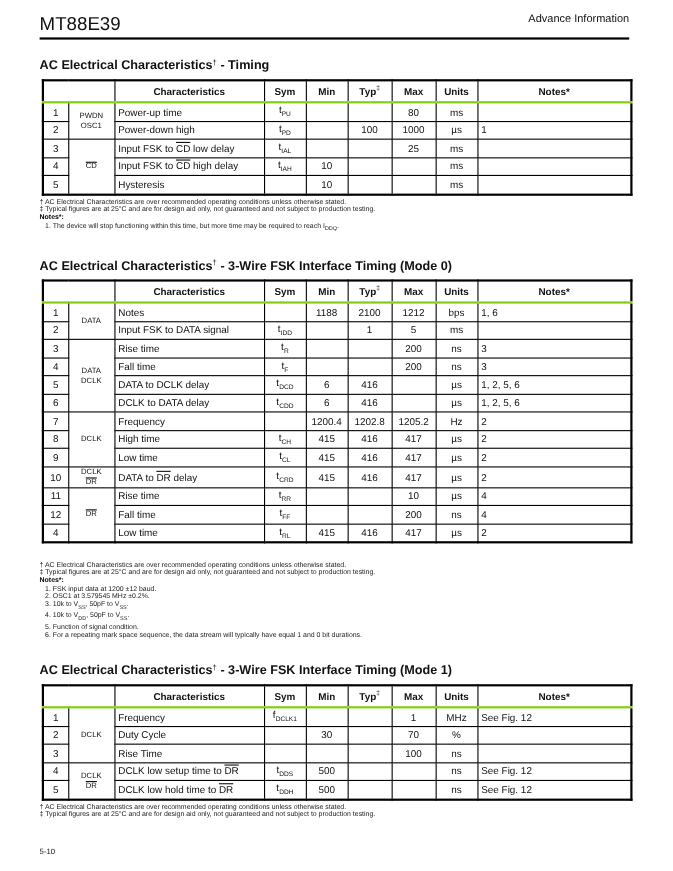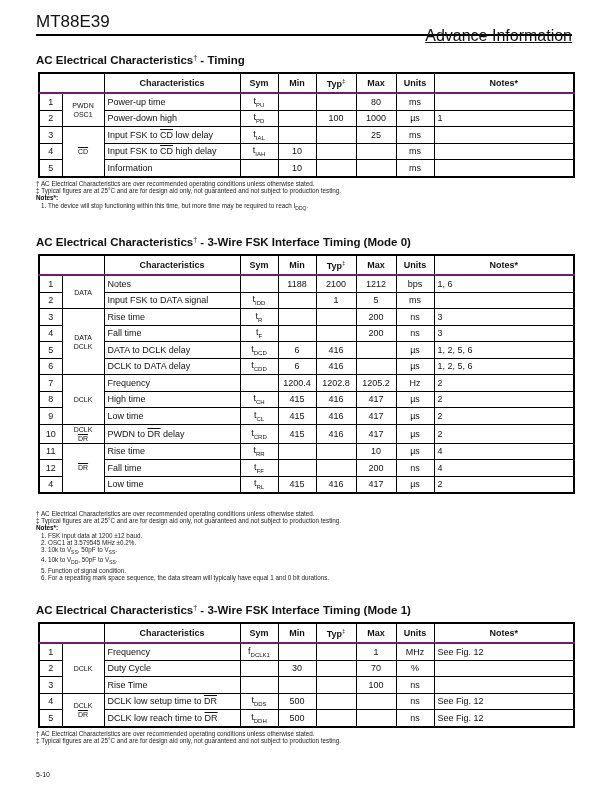--- a/index.html
+++ b/index.html
@@ -2,29 +2,29 @@
 <html><head>
 <meta charset="utf-8">
 <style>
   html, body { margin: 0; padding: 0; background: #ffffff; }
   body {
     width: 612px; height: 792px; position: relative; overflow: hidden;
     font-family: "Liberation Sans", sans-serif; color: #111;
   }
   .header { position: absolute; left: 36px; top: 12px; width: 536px; height: 22px; border-bottom: 2px solid #000; }
   .doc-title { position: absolute; left: 0; top: 0; font-size: 17px; font-weight: normal; }
-  .doc-status { position: absolute; right: 0; top: 15px; font-size: 16px; text-decoration: underline; }
+  .doc-status { position: absolute; right: 0; top: 0; font-size: 10px; }
   .sec-title { position: absolute; left: 36px; font-size: 11.5px; font-weight: bold; white-space: nowrap; }
   .sec-title sup { font-size: 7px; font-weight: normal; vertical-align: 4px; }
   table.spec {
     position: absolute; left: 38px; border-collapse: collapse; border: 2px solid #000;
     font-size: 9px; table-layout: fixed;
   }
   table.spec td, table.spec th { border: 1px solid #000; padding: 0 3px; height: 15.5px; overflow: hidden; white-space: nowrap; }
-  table.spec th { font-weight: bold; text-align: center; font-size: 9px; height: 18px; border-bottom: 2px solid #701a75; }
+  table.spec th { font-weight: bold; text-align: center; font-size: 9px; height: 18px; border-bottom: 2px solid #84cc16; }
   table.spec th sup { font-size: 6px; font-weight: normal; }
   .c { text-align: center; }
   .l { text-align: left; }
   .grp { font-size: 7px; text-align: center; line-height: 9px; }
   .ov { text-decoration: overline; }
   .sym sub { font-size: 6px; }
   .sym { text-align: center; }
   .foot { position: absolute; left: 36px; font-size: 6.3px; line-height: 7.2px; color: #222; white-space: nowrap; }
   .foot .b { font-weight: bold; color: #000; }
   .foot .ind { padding-left: 5px; }
@@ -111,21 +111,21 @@
         <td class="l"><span>Input FSK to </span><span class="ov">CD</span><span> high delay</span></td>
         <td class="sym"><span>t</span><sub>IAH</sub></td>
         <td class="c">10</td>
         <td class="c"></td>
         <td class="c"></td>
         <td class="c">ms</td>
         <td class="l"></td>
       </tr>
       <tr>
         <td class="c">5</td>
-        <td class="l">Information</td>
+        <td class="l">Hysteresis</td>
         <td class="sym"><span></span><sub></sub></td>
         <td class="c">10</td>
         <td class="c"></td>
         <td class="c"></td>
         <td class="c">ms</td>
         <td class="l"></td>
       </tr>
     </tbody>
 </table>
 
@@ -264,21 +264,21 @@
         <td class="c">417</td>
         <td class="c">µs</td>
         <td class="l">2</td>
       </tr>
       <tr class="tall">
         <td class="c">10</td>
         <td class="grp" rowspan="1">
           <div>DCLK</div>
           <div class="ov">DR</div>
         </td>
-        <td class="l"><span>PWDN to </span><span class="ov">DR</span><span> delay</span></td>
+        <td class="l"><span>DATA to </span><span class="ov">DR</span><span> delay</span></td>
         <td class="sym"><span>t</span><sub>CRD</sub></td>
         <td class="c">415</td>
         <td class="c">416</td>
         <td class="c">417</td>
         <td class="c">µs</td>
         <td class="l">2</td>
       </tr>
       <tr>
         <td class="c">11</td>
         <td class="grp" rowspan="3">
@@ -398,21 +398,21 @@
         <td class="l"><span>DCLK low setup time to </span><span class="ov">DR</span><span></span></td>
         <td class="sym"><span>t</span><sub>DDS</sub></td>
         <td class="c">500</td>
         <td class="c"></td>
         <td class="c"></td>
         <td class="c">ns</td>
         <td class="l">See Fig. 12</td>
       </tr>
       <tr>
         <td class="c">5</td>
-        <td class="l"><span>DCLK low reach time to </span><span class="ov">DR</span><span></span></td>
+        <td class="l"><span>DCLK low hold time to </span><span class="ov">DR</span><span></span></td>
         <td class="sym"><span>t</span><sub>DDH</sub></td>
         <td class="c">500</td>
         <td class="c"></td>
         <td class="c"></td>
         <td class="c">ns</td>
         <td class="l">See Fig. 12</td>
       </tr>
     </tbody>
 </table>
 

